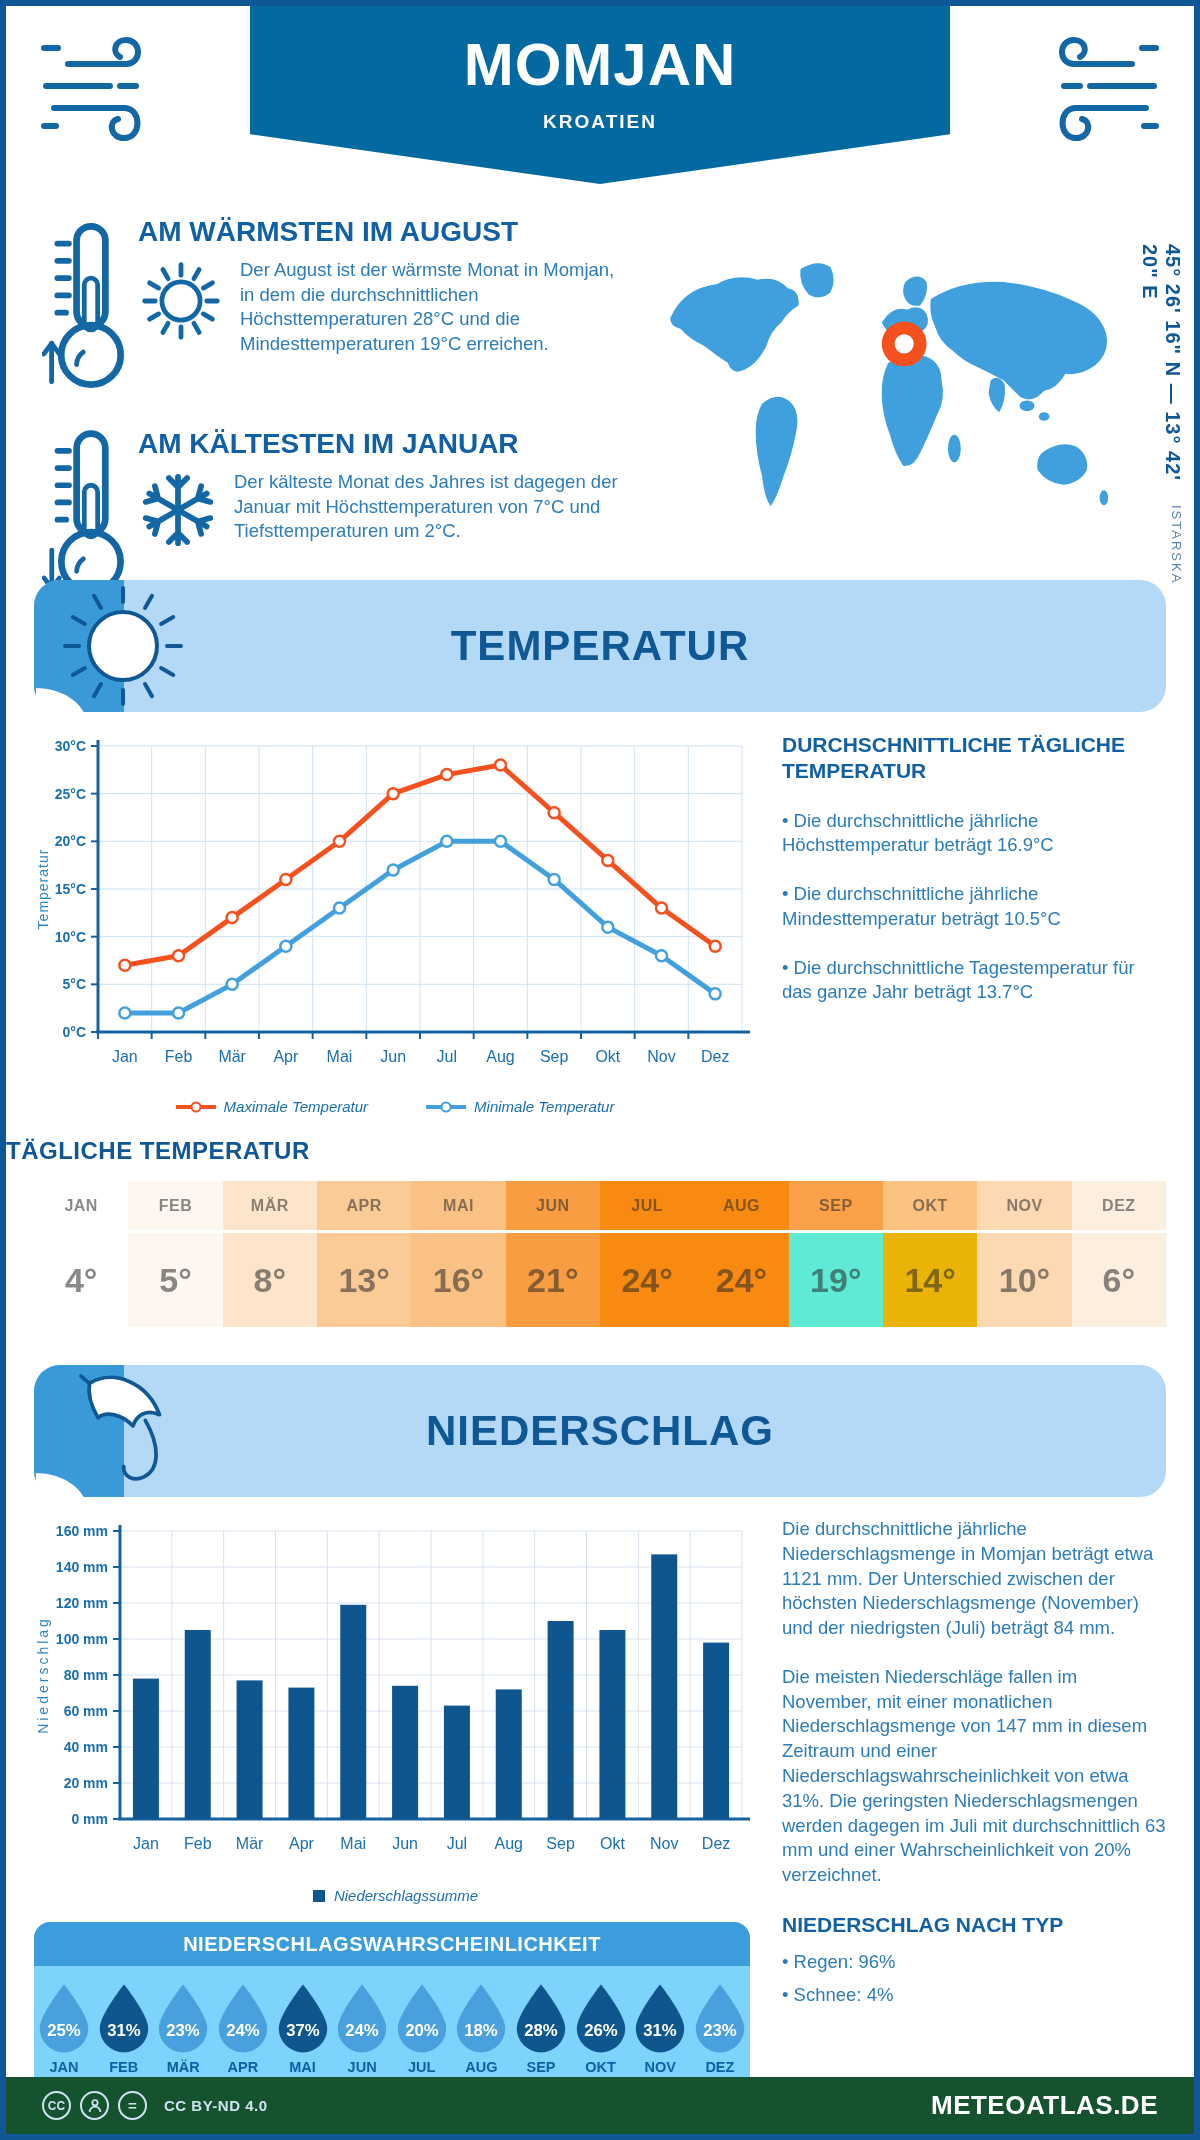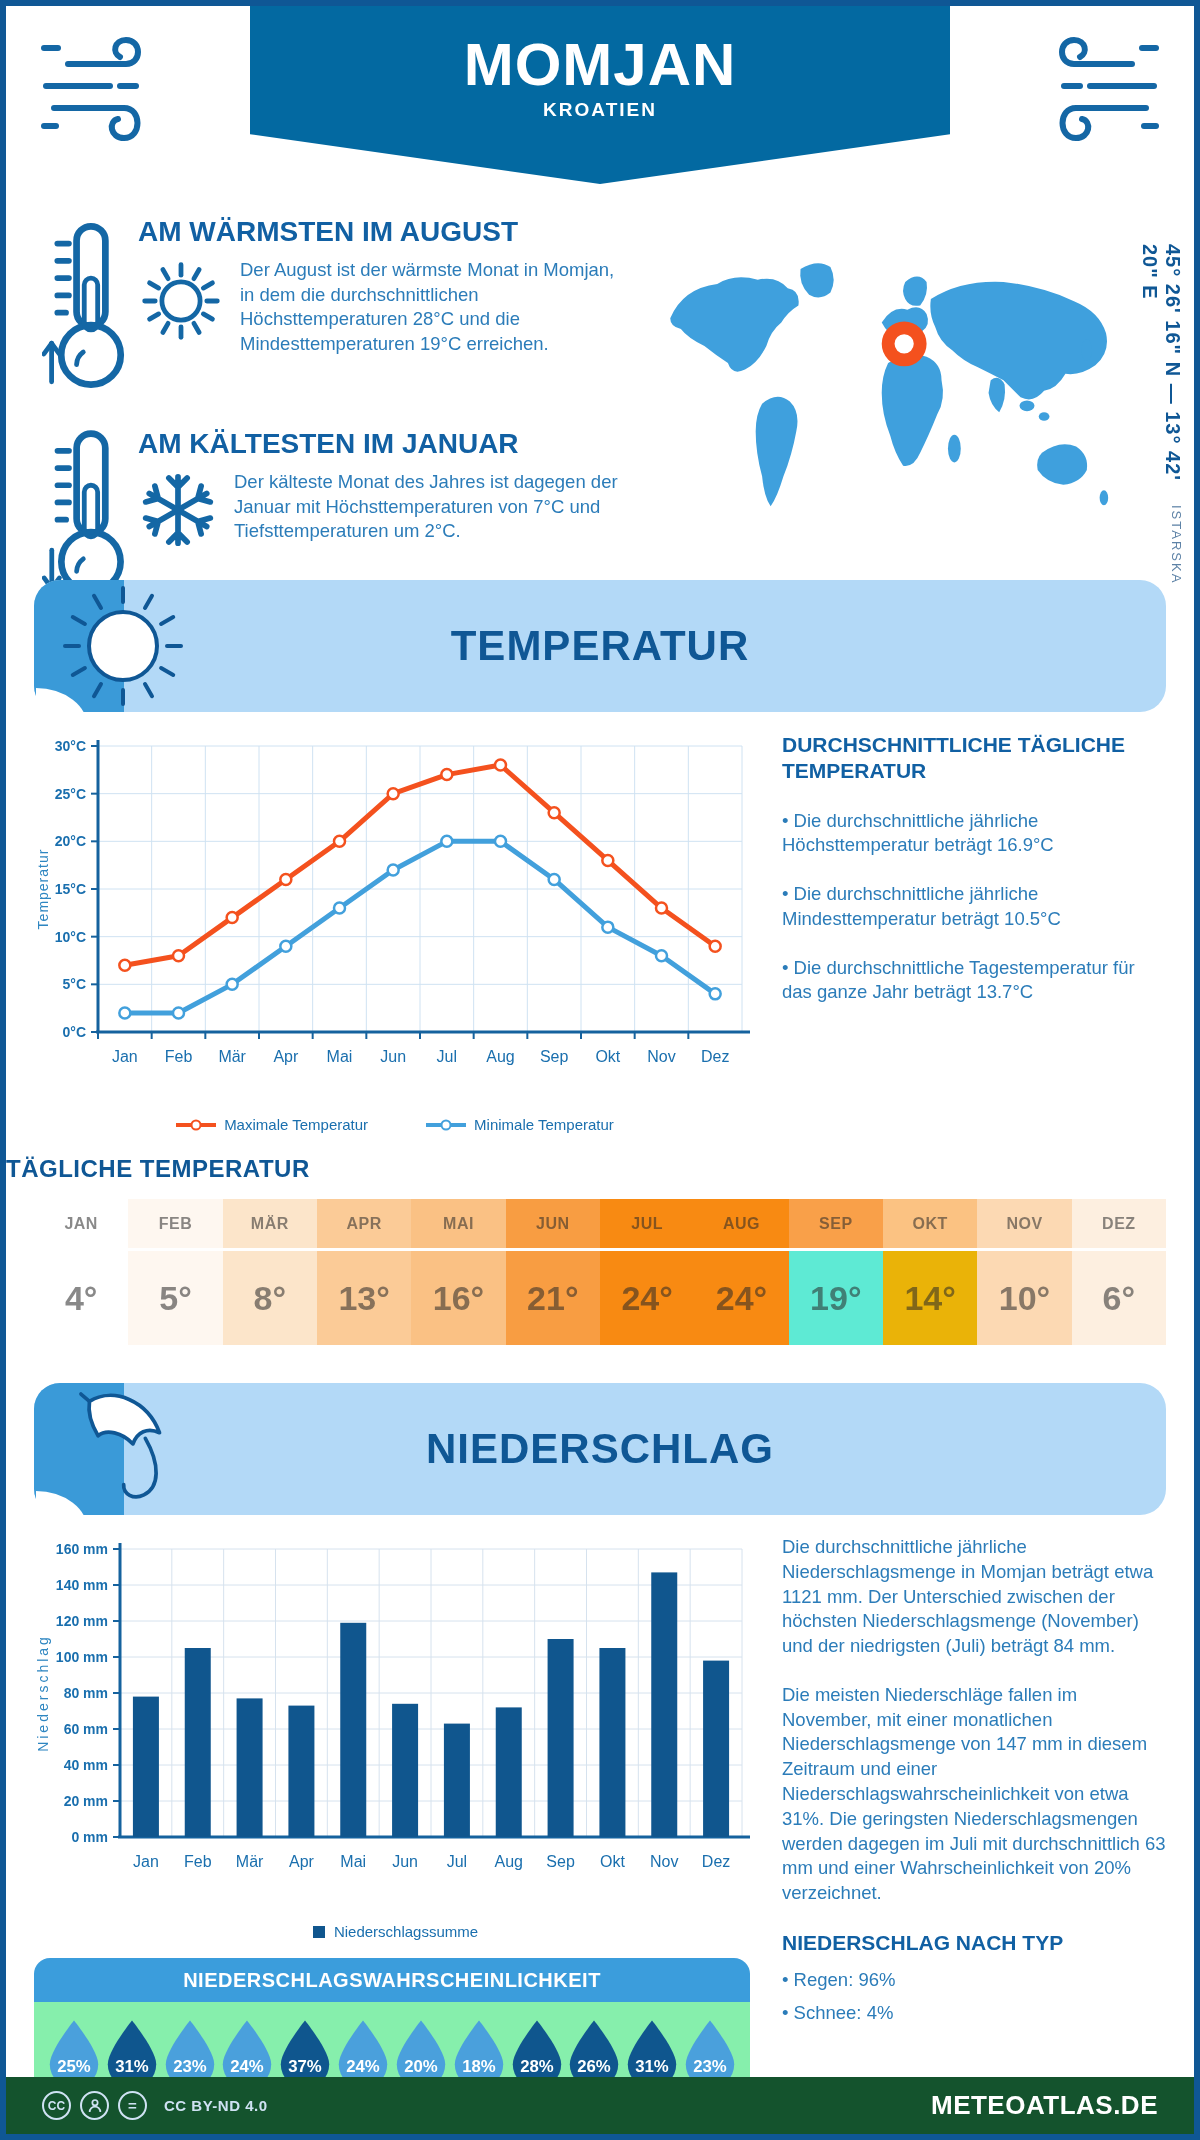--- a/index.html
+++ b/index.html
@@ -13,21 +13,21 @@
   .header{position:relative;height:190px;}
   .wind{position:absolute;top:22px;}
   .wind-left{left:34px;}
   .wind-right{right:34px;transform:scaleX(-1);}
   .banner{
     position:absolute;left:50%;top:0;transform:translateX(-50%);
     width:700px;height:178px;background:#0369a1;color:#fff;text-align:center;
     clip-path:polygon(0 0,100% 0,100% 72%,50% 100%,0 72%);
   }
   .banner h1{margin:24px 0 0;font-size:60px;letter-spacing:1px;color:#fff;}
-  .banner .subtitle{font-size:19px;letter-spacing:2px;font-weight:bold;}
+  .banner .subtitle{margin-top:12px;font-size:19px;letter-spacing:2px;font-weight:bold;}
   
   .intro{display:flex;padding:18px 10px 0 36px;height:378px;}
   .highlights{width:608px;}
   .highlight{display:flex;gap:0;margin-bottom:30px;}
   .hl-content h2{margin:2px 0 10px;font-size:28px;color:#1160a3;}
   .hl-row{display:flex;gap:16px;align-items:flex-start;}
   .hl-row p{margin:0;width:384px;font-size:18.5px;line-height:1.33;color:#2b7cb9;}
   .map-wrap{position:relative;width:544px;height:370px;}
   .map-svg{position:absolute;left:6px;top:14px;}
   .geo-label{position:absolute;top:30px;right:0;writing-mode:vertical-rl;display:flex;gap:10px;}
@@ -40,40 +40,40 @@
   }
   .sb-side{position:absolute;left:0;top:0;bottom:0;width:90px;background:#3a9ad8;
     border-radius:26px 0 0 26px;}
   .sb-curl{position:absolute;left:2px;bottom:-16px;width:52px;height:40px;background:#fff;
     border-top-right-radius:100% 100%;}
   .sb-icon{position:absolute;left:28px;top:50%;transform:translateY(-50%);}
   .sb-title{font-size:42px;font-weight:bold;color:#0f5795;letter-spacing:1px;}
   
   .chart-row{display:flex;padding:14px 28px 0;gap:26px;}
   .chart-col{width:722px;}
-  .chart-legend{display:flex;justify-content:center;gap:58px;margin-top:18px;}
+  .chart-legend{display:flex;justify-content:center;gap:58px;margin-top:0;font-style:italic;}
   .legend-item{display:flex;align-items:center;gap:8px;font-size:15px;color:#1a6fae;}
   svg text{font-family:"Liberation Sans",sans-serif;}
   .aside{flex:1;padding-top:6px;}
   .aside h3{margin:0 0 24px;font-size:21px;line-height:1.25;color:#1160a3;}
   .aside p{margin:0 0 24px;font-size:18.5px;line-height:1.34;color:#2b7cb9;}
   .aside .tight{margin-bottom:8px;}
   
   .daily-heading{margin:22px 0 16px;font-size:24px;font-weight:bold;color:#0f5795;letter-spacing:.5px;}
   .temp-table{display:grid;grid-template-columns:repeat(12,1fr);margin:0 28px;}
   .tt-m{height:52px;display:flex;align-items:center;justify-content:center;
     font-size:16px;font-weight:bold;letter-spacing:.5px;color:rgba(40,40,40,.55);
     border-bottom:3px solid #fff;}
   .tt-v{height:94px;display:flex;align-items:center;justify-content:center;
     font-size:34px;font-weight:bold;color:rgba(40,40,40,.55);}
   
   .prob-box{margin-top:18px;width:716px;border-radius:16px;overflow:hidden;}
   .prob-header{height:44px;background:#3b9ddc;color:#fff;display:flex;align-items:center;
     justify-content:center;font-size:20px;font-weight:bold;letter-spacing:.5px;}
-  .prob-body{background:#86efac;display:flex;justify-content:space-between;padding:16px 12px 18px;}
+  .prob-body{background:#7dd3fc;display:flex;justify-content:space-between;padding:16px 2px 18px;}
   .drop{display:flex;flex-direction:column;align-items:center;width:56px;}
   .drop-month{margin-top:5px;font-size:14.5px;font-weight:bold;color:#1160a3;}
   
   .footer{position:absolute;left:0;right:0;bottom:0;height:57px;background:#14532d;
     display:flex;align-items:center;justify-content:space-between;padding:0 36px;}
   .cc-group{display:flex;align-items:center;gap:9px;}
   .cc-circle{width:29px;height:29px;border:2.5px solid #cfe2f3;border-radius:50%;
     display:flex;align-items:center;justify-content:center;color:#cfe2f3;
     font-size:12px;font-weight:bold;}
   .cc-label{margin-left:8px;color:#cfe2f3;font-size:15px;font-weight:bold;letter-spacing:.5px;}

